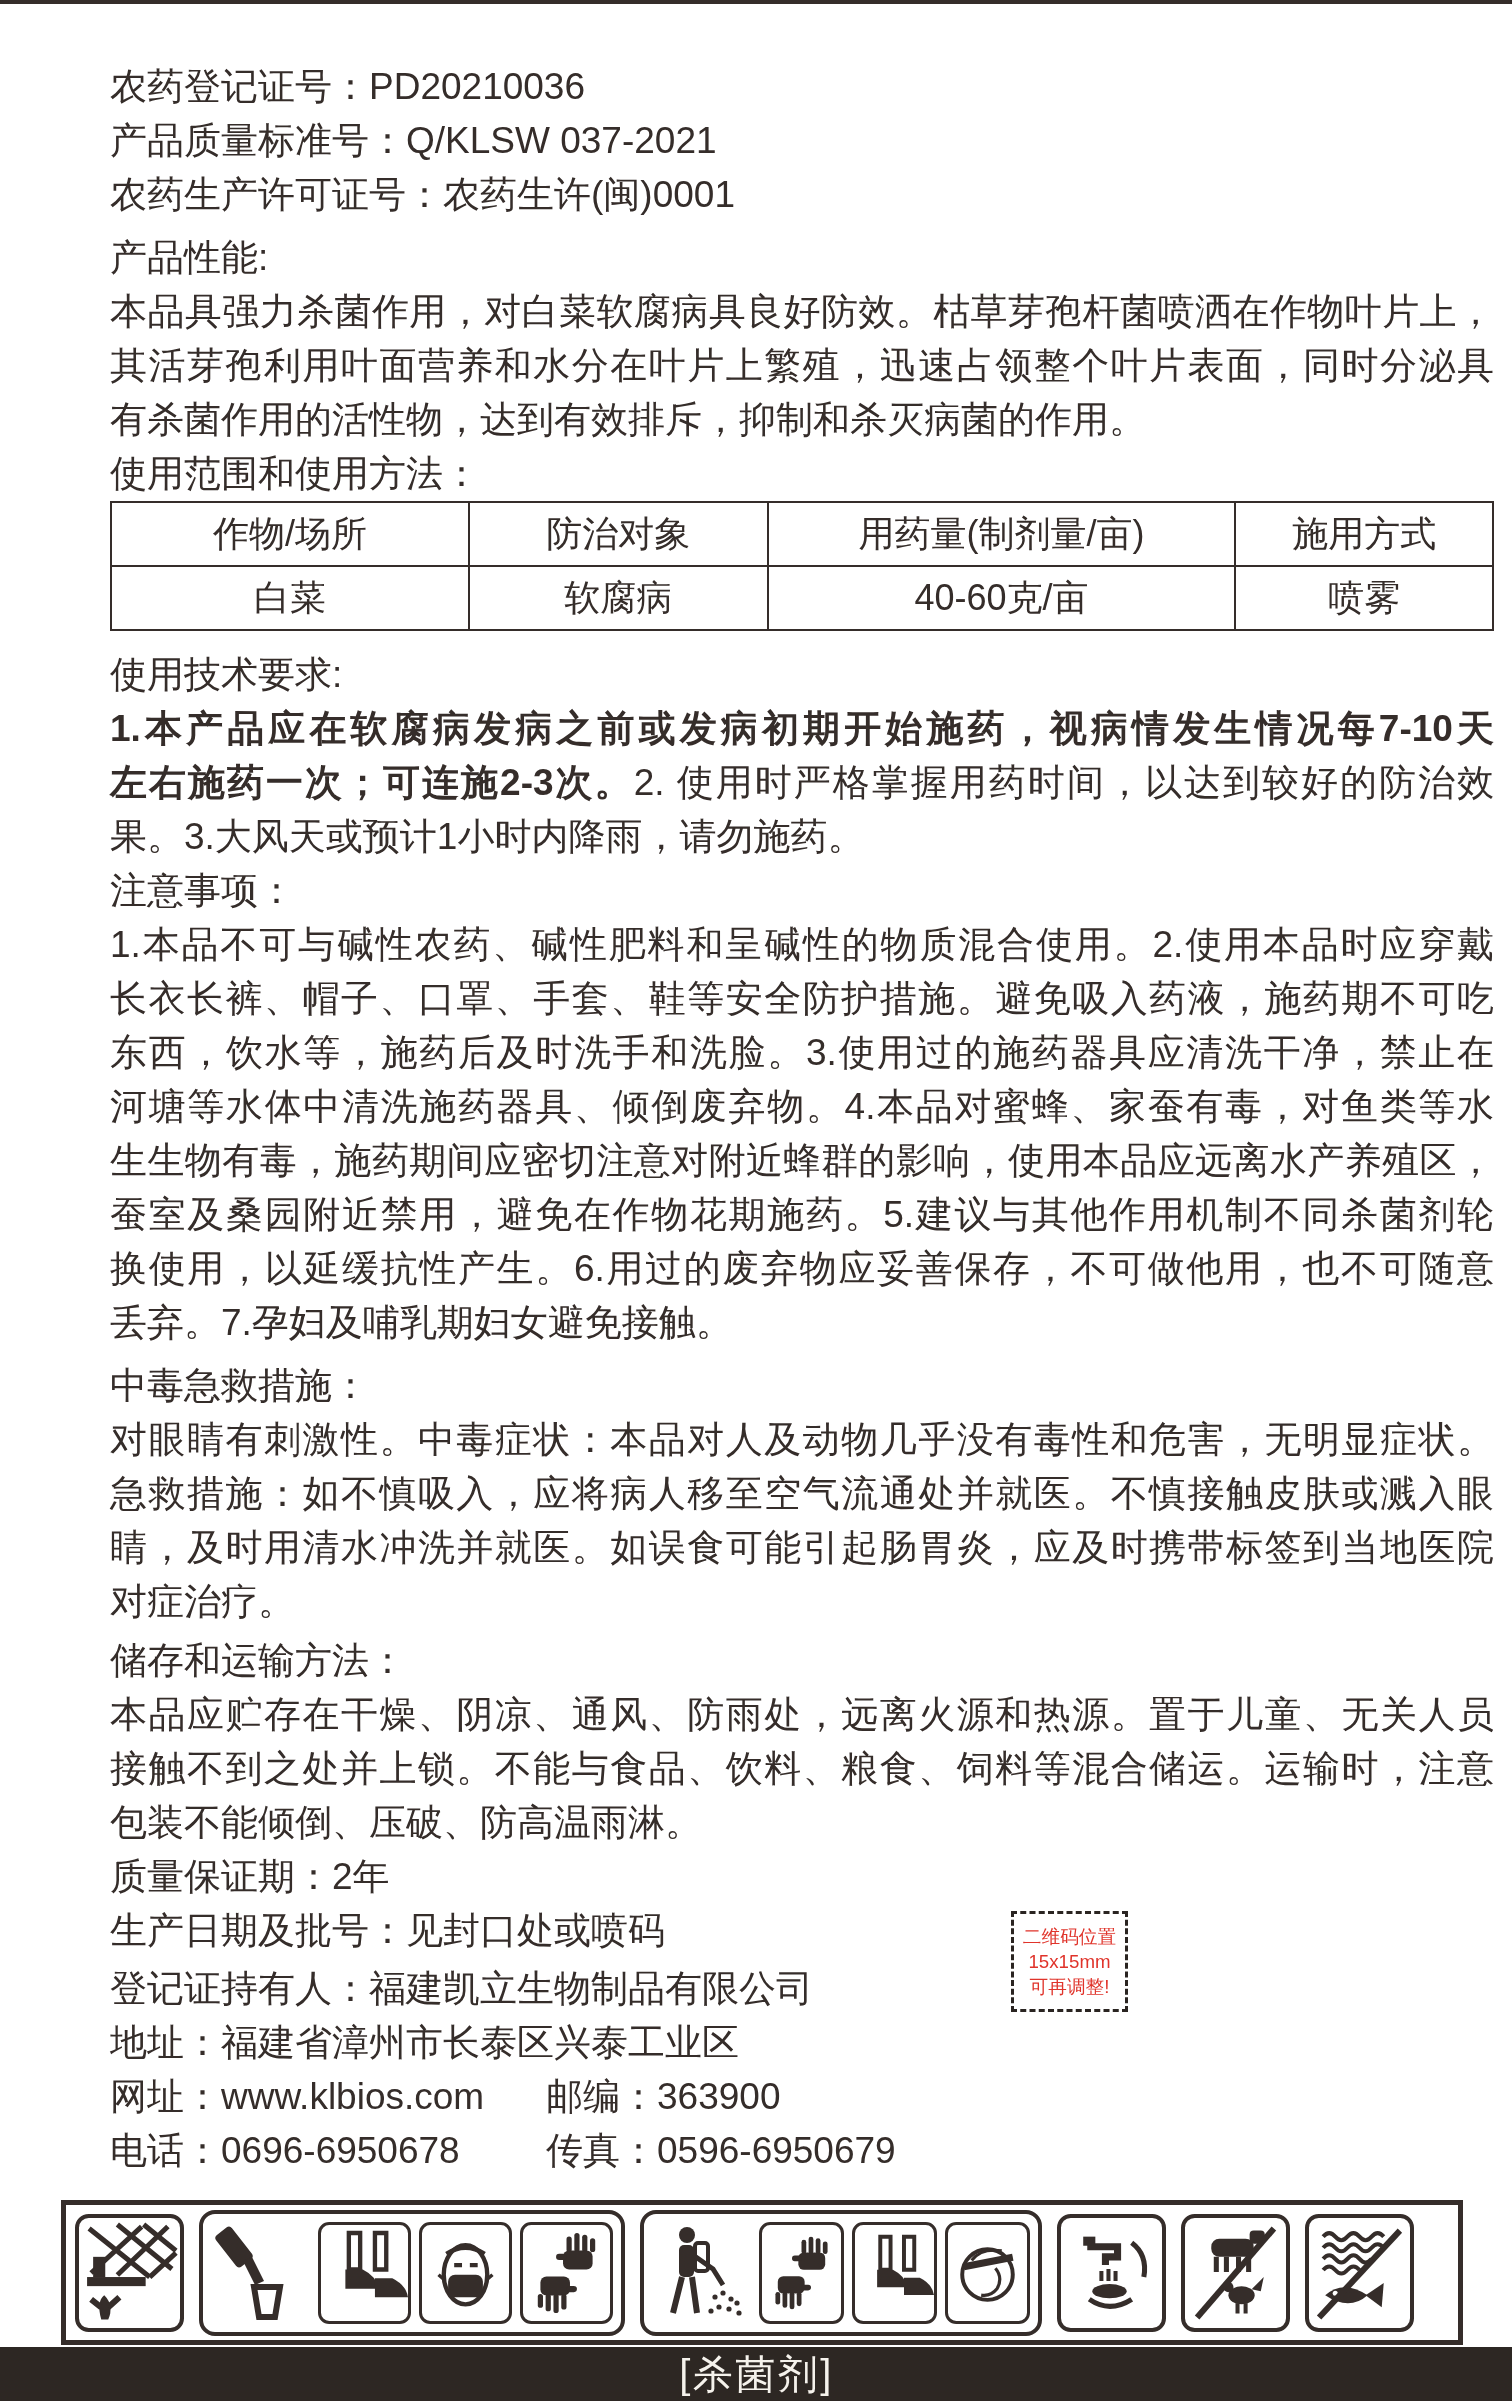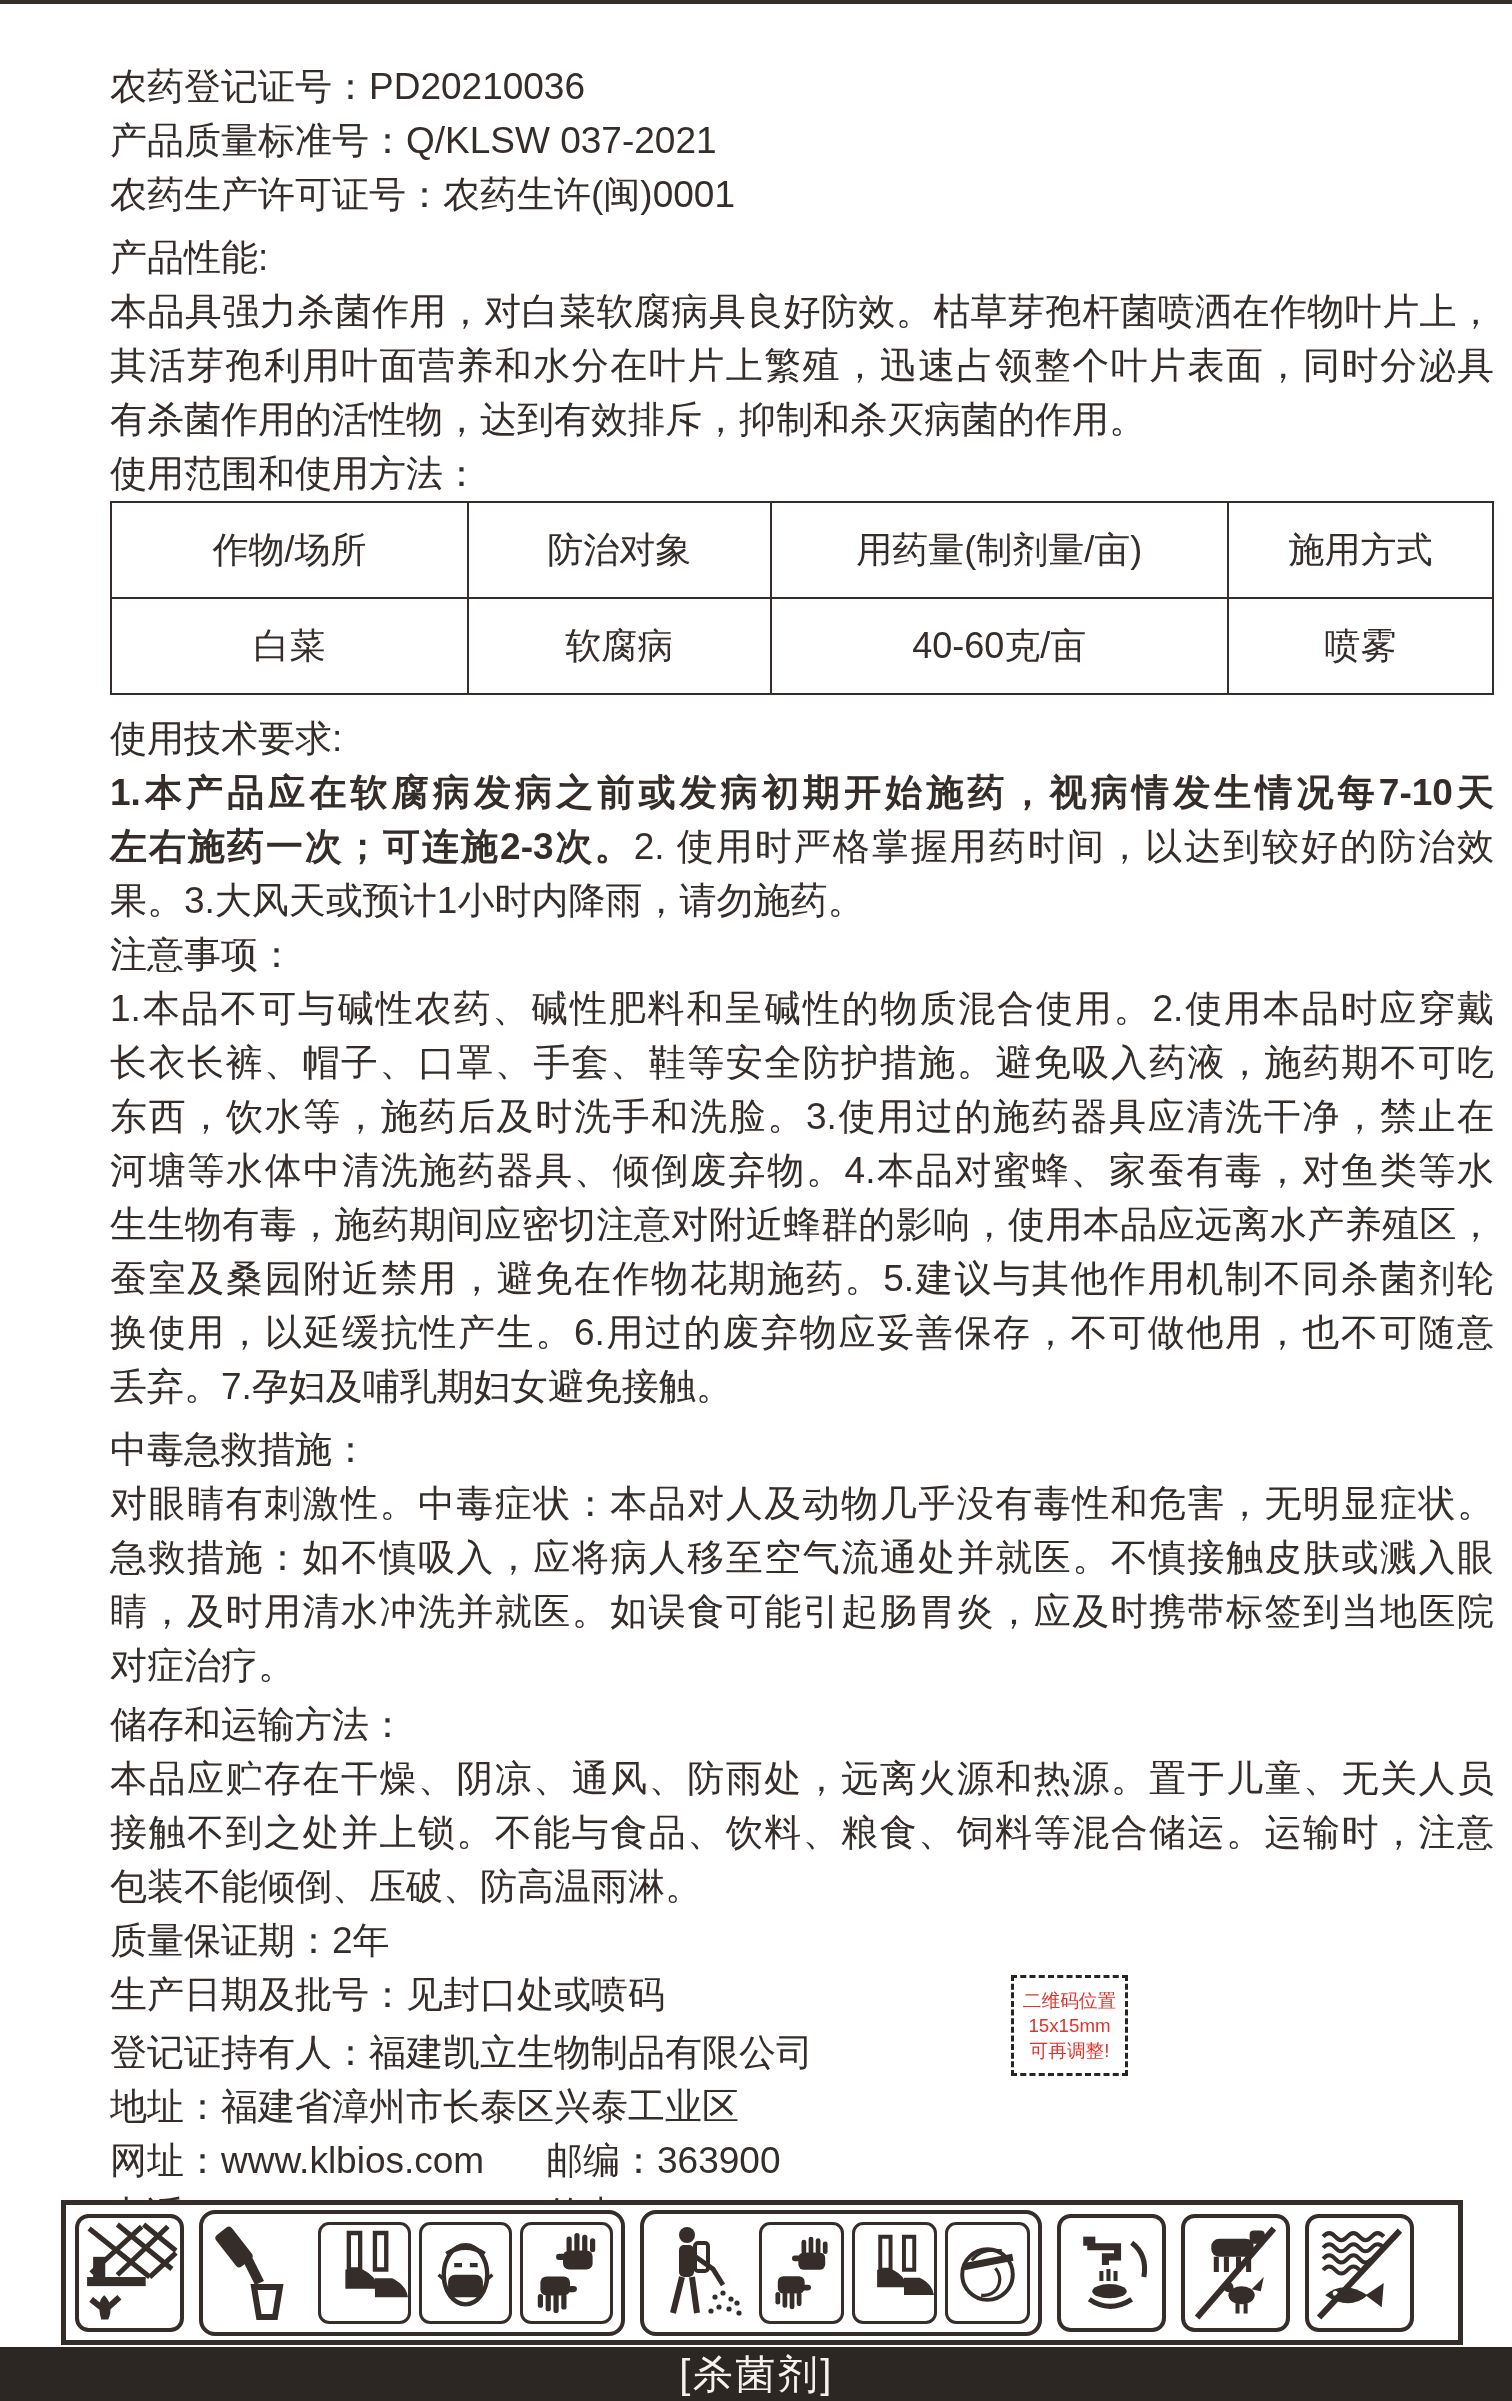--- a/index.html
+++ b/index.html
@@ -11,21 +11,21 @@
   .top-strip{position:absolute;left:0;top:0;width:1513px;height:3.7px;background:#352d2a;}
   .content{position:absolute;left:70px;top:60px;width:1384px;font-size:37px;line-height:54px;margin-left:40px;}
   .line{white-space:nowrap;}
   .jline{text-align:justify;text-align-last:justify;}
   .jline.last{text-align-last:left;}
   .bold{font-weight:700;}
   .sp14{height:8.7px;} .sp28{height:17.5px;} .sp14b{height:8.7px;} .sp8{height:5px;} .sp6{height:3.7px;}
   table.usage{width:100%;border-collapse:collapse;table-layout:fixed;}
   table.usage th,table.usage td{
     border:2.5px solid #352d2a;height:62px;text-align:center;vertical-align:middle;
-    font-weight:400;font-size:36px;line-height:1;padding:16px;
+    font-weight:400;font-size:36px;line-height:1;padding:0;
   }
   .c1{width:25.9%;} .c2{width:21.6%;border-radius:22px;} .c3{width:33.9%;} .c4{width:18.6%;}
   .meta-wrap{position:relative;}
   .qr-box{
     position:absolute;left:901px;top:61px;width:117px;height:101px;
     border:3.1px dashed #2a2421;box-sizing:border-box;
     display:flex;flex-direction:column;align-items:center;justify-content:center;
     color:#e0342b;font-size:18.7px;line-height:25px;text-align:center;white-space:nowrap;
   }
   .pair{display:inline-block;min-width:436px;white-space:nowrap;}

